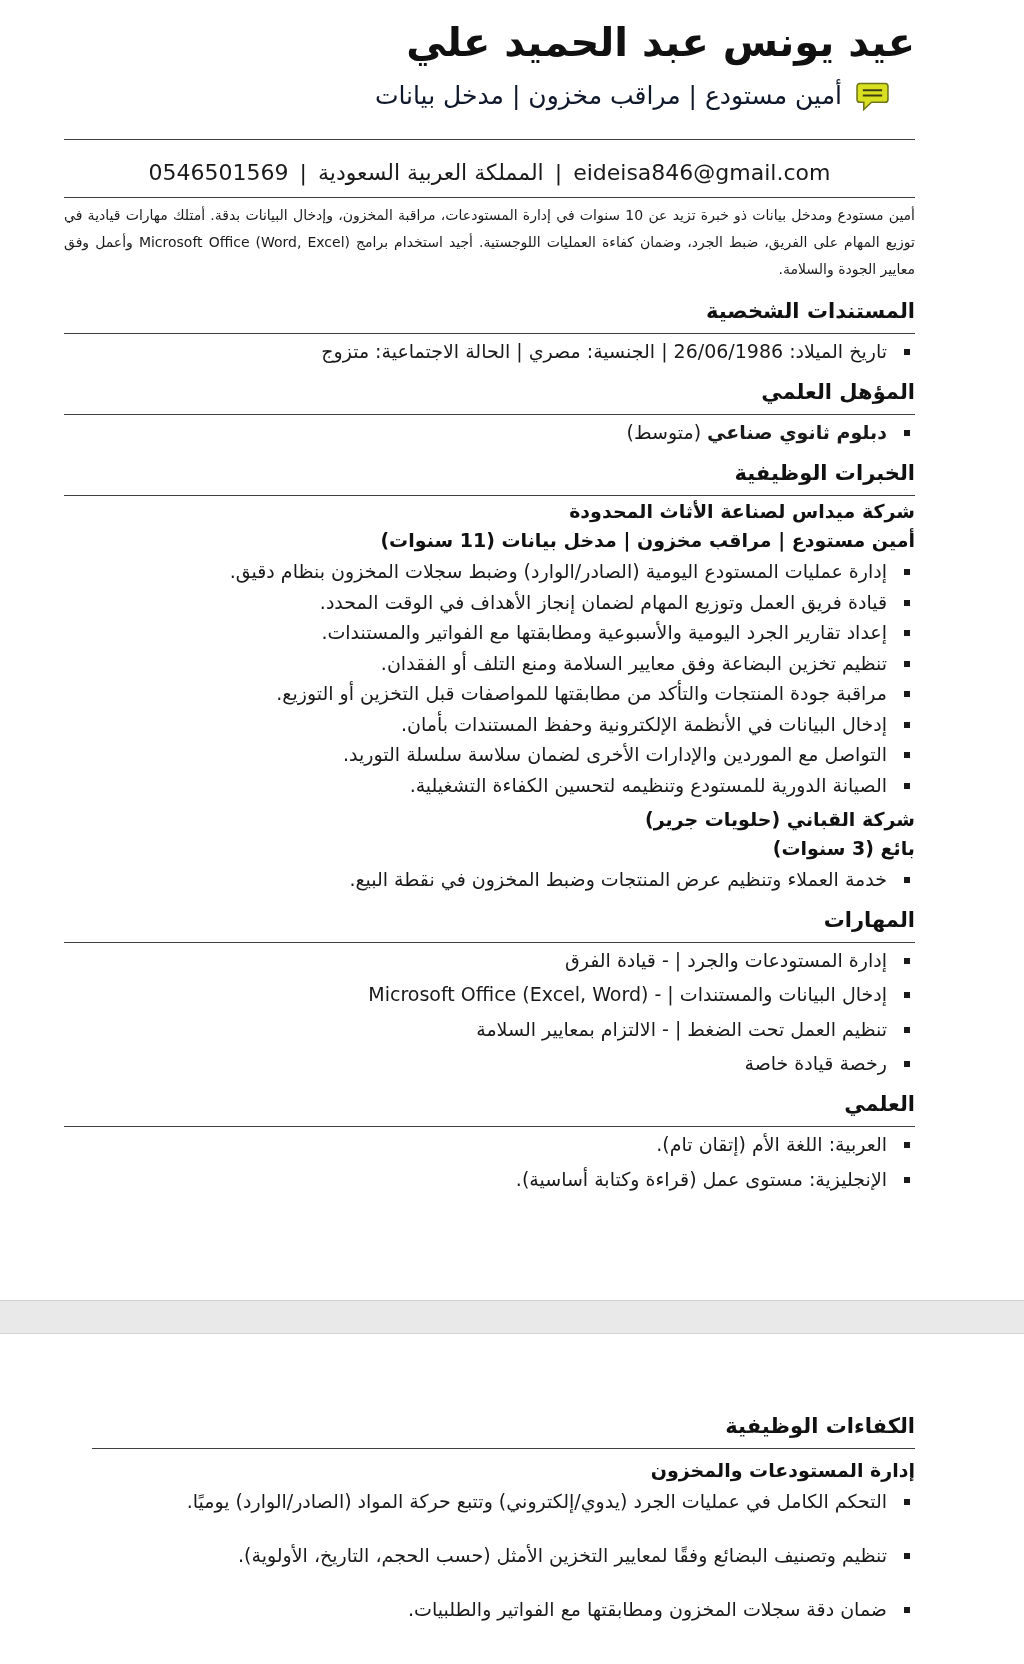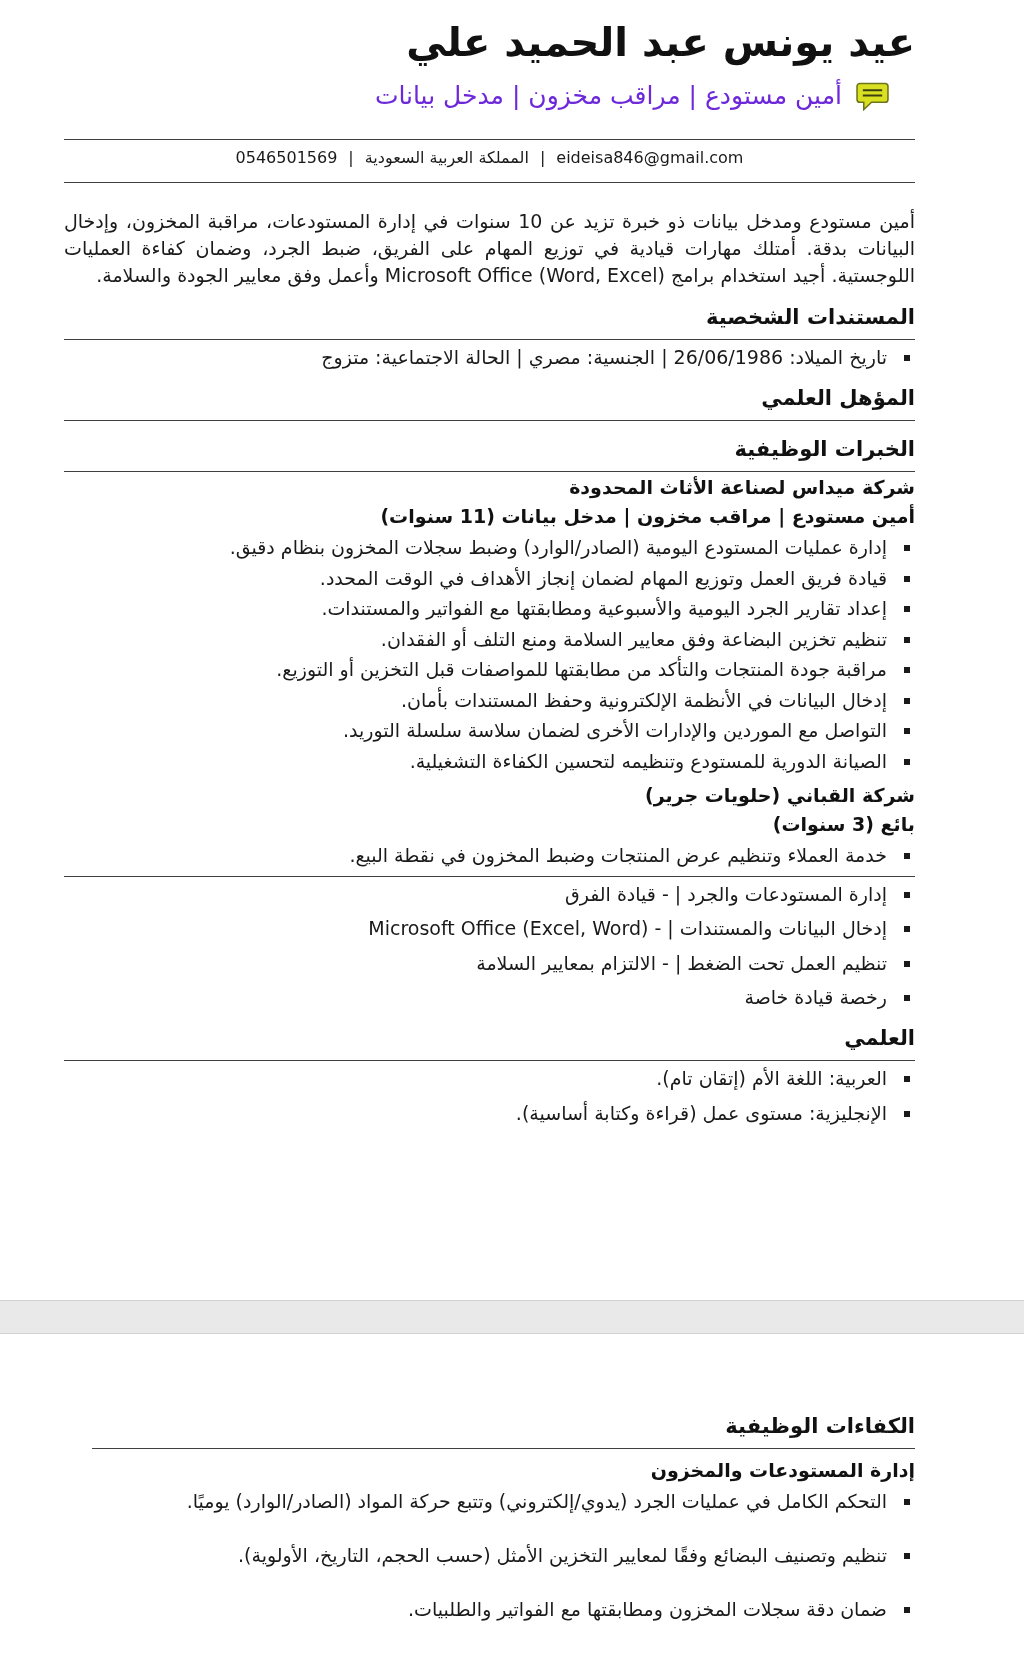--- a/index.html
+++ b/index.html
@@ -19,33 +19,33 @@
 
   h1.name {
     font-size:40px; font-weight:700; line-height:1.3;
     text-align:right; color:#111; margin-bottom:12px;
   }
   .title-row {
     display:flex; align-items:center; gap:14px;
     height:33px;
   }
   .comment-icon { display:inline-block; width:33px; height:29px; margin-right:26px; cursor:pointer; }
-  .subtitle { font-size:25px; color:#6d28d9; line-height:1.3; }
+  .subtitle { font-size:25px; color:#0f172a; line-height:1.3; }
 
   .rule { border:0; border-top:1.5px solid #3f3f3f; height:0; margin:8px 0 2px; }
   .rule.top { margin-top:26px; }
   .rule.mid { margin-top:11px; }
 
   .contact {
     direction:ltr; display:flex; justify-content:center; align-items:center;
-    gap:11px; font-size:16px; margin-top:4px; line-height:27px; color:#1a1a1a;
+    gap:11px; font-size:22px; margin-top:19px; line-height:27px; color:#1a1a1a;
   }
   .summary {
-    font-size:19px; line-height:27px; text-align:justify;
-    margin-top:25px; color:#1a1a1a;
+    font-size:14px; line-height:27px; text-align:justify;
+    margin-top:4px; color:#1a1a1a;
   }
 
   h2.sec { font-size:21px; font-weight:700; margin-top:14px; line-height:28px; color:#111; }
 
   ul.bullets { list-style:square; margin:4px 0 8px; padding:0 24px 0 0; }
   ul.bullets li {
     font-size:19px; line-height:26px; margin-bottom:4.5px;
     padding-right:4px; color:#1a1a1a;
   }
   ul.bullets.spaced li { margin-bottom:8.5px; }
@@ -90,20 +90,26 @@
 
   <h2 class="sec">المستندات الشخصية</h2>
   <hr class="rule">
   <ul class="bullets">
 
   <li>تاريخ الميلاد: 26/06/1986 | الجنسية: مصري | الحالة الاجتماعية: متزوج</li>
     </ul>
 
   <h2 class="sec">المؤهل العلمي</h2>
   <hr class="rule">
+  <ul class="bullets">
+    <li>
+      <span class="bold">دبلوم ثانوي صناعي</span>
+      <span>(متوسط)</span>
+    </li>
+  </ul>
 
   <h2 class="sec">الخبرات الوظيفية</h2>
   <hr class="rule">
 
   <div class="job">
     <div class="company">شركة ميداس لصناعة الأثاث المحدودة</div>
     <div class="role">أمين مستودع | مراقب مخزون | مدخل بيانات (11 سنوات)</div>
     <ul class="bullets">
 
     <li>إدارة عمليات المستودع اليومية (الصادر/الوارد) وضبط سجلات المخزون بنظام دقيق.</li>
@@ -119,20 +125,21 @@
 
   <div class="job">
     <div class="company">شركة القباني (حلويات جرير)</div>
     <div class="role">بائع (3 سنوات)</div>
     <ul class="bullets">
 
     <li>خدمة العملاء وتنظيم عرض المنتجات وضبط المخزون في نقطة البيع.</li>
       </ul>
   </div>
 
+  <h2 class="sec">المهارات</h2>
   <hr class="rule">
   <ul class="bullets spaced">
 
   <li>إدارة المستودعات والجرد | - قيادة الفرق</li>
       <li>إدخال البيانات والمستندات | - Microsoft Office (Excel, Word)</li>
       <li>تنظيم العمل تحت الضغط | - الالتزام بمعايير السلامة</li>
       <li>رخصة قيادة خاصة</li>
     </ul>
 
   <h2 class="sec">العلمي</h2>

